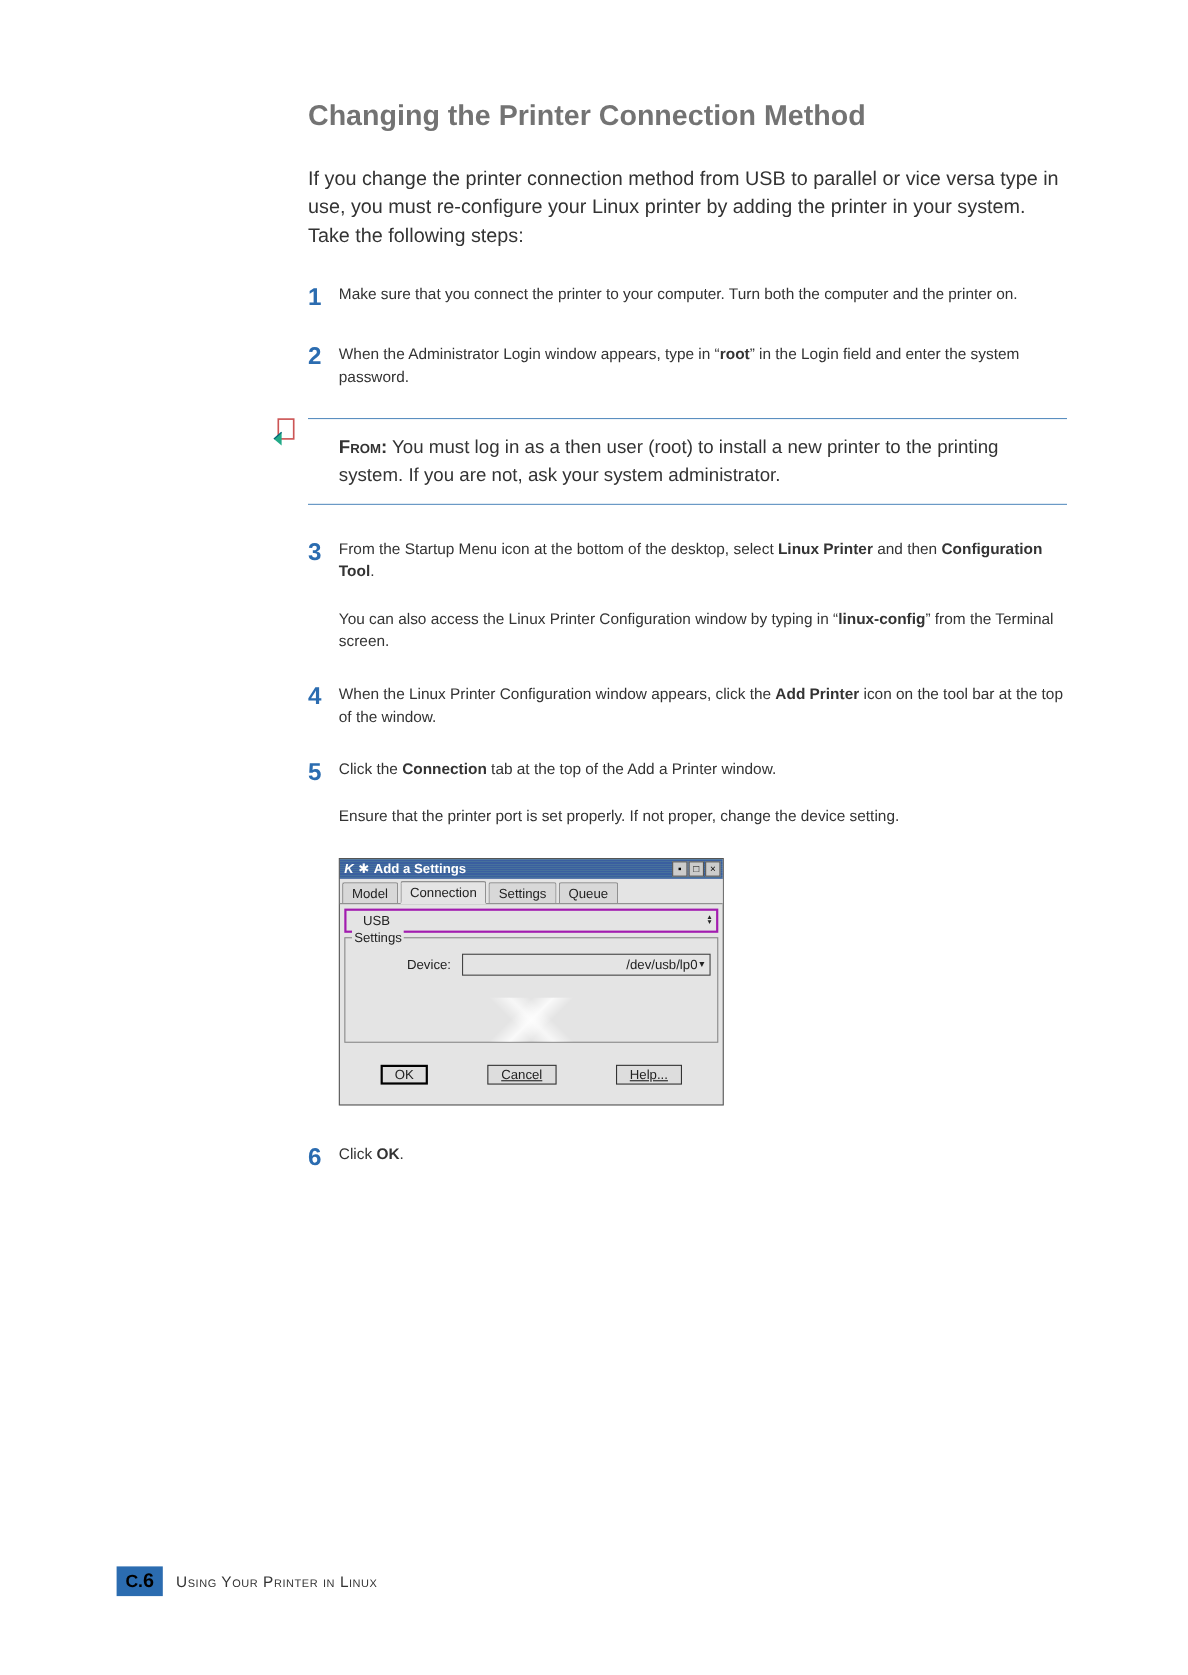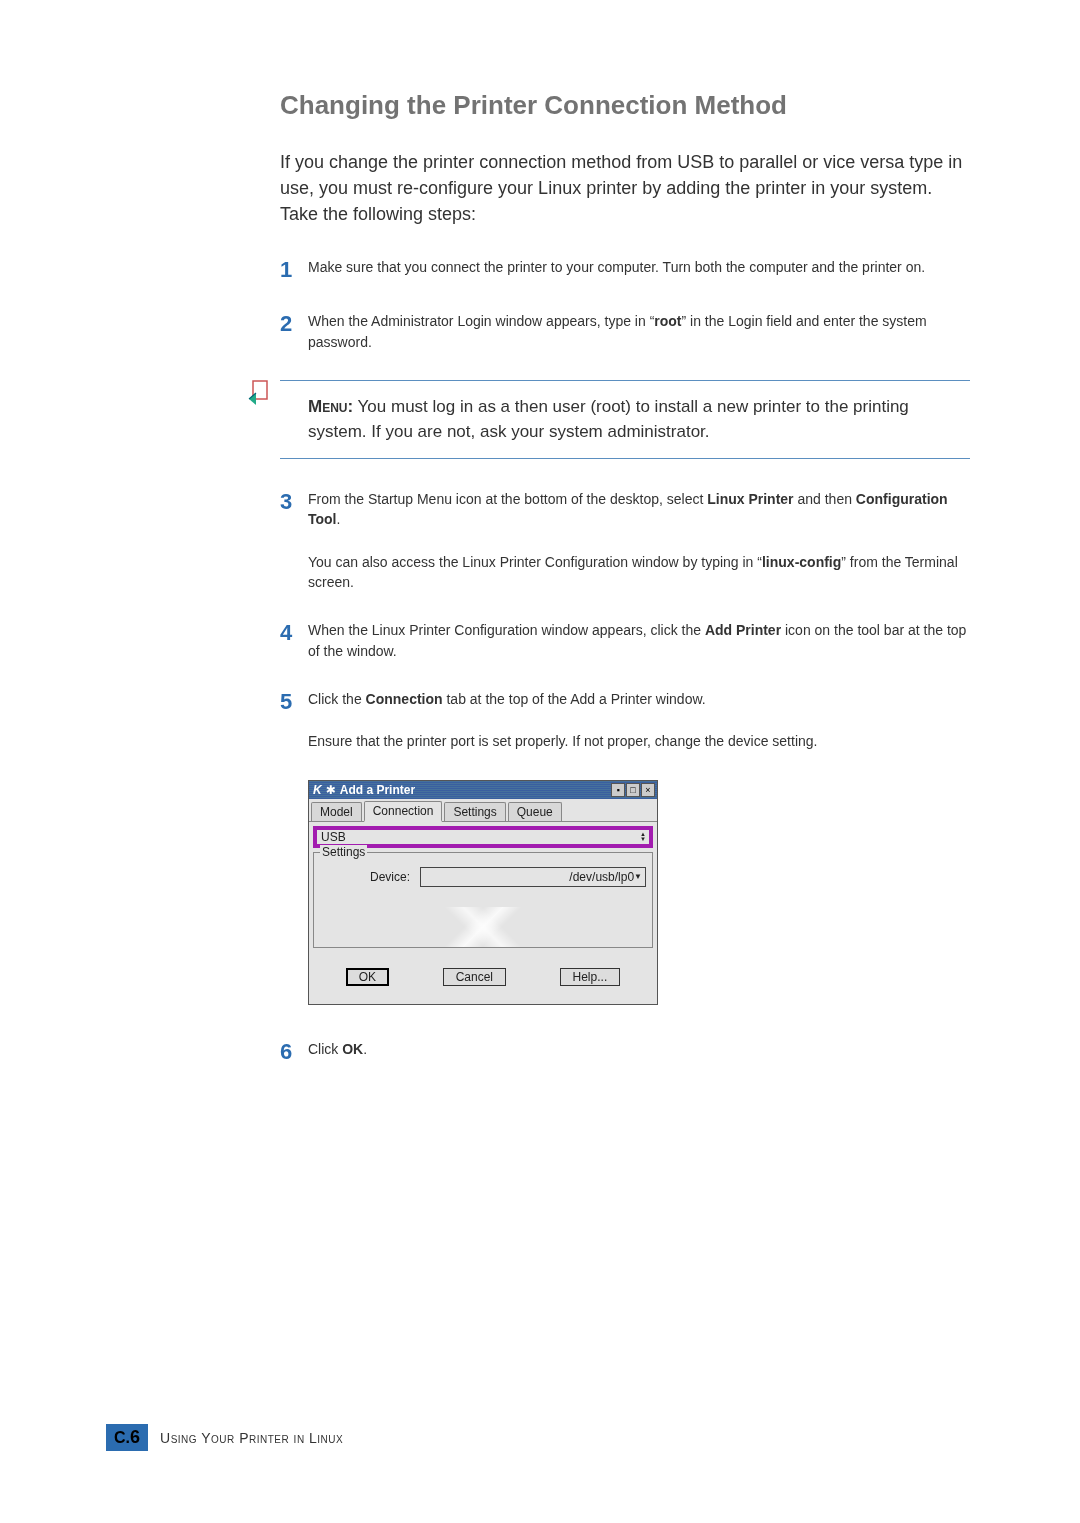--- a/index.html
+++ b/index.html
@@ -117,25 +117,25 @@
       background: #e4e4e4;
       border-bottom: 2px solid #e4e4e4;
       margin-bottom: -1px;
       font-weight: normal;
     }
     .panel {
       padding: 4px;
       border-top: none;
     }
     .port-sel {
-      border: 4px solid #a21caf;
+      border: 2px solid #a21caf;
       background: #e4e4e4;
       height: 22px;
       display: flex; align-items: center; justify-content: space-between;
-      padding: 0 3px 0 4px;
+      padding: 0 3px 0 15px;
       margin-bottom: 4px;
     }
     .spin { display: flex; flex-direction: column; font-size: 6px; line-height: 5px; }
     .fieldset {
       border: 1px solid #888;
       padding: 6px 6px 60px 6px;
       position: relative;
     }
     .legend {
       position: relative;
@@ -169,20 +169,21 @@
     .dlg-buttons {
       display: flex;
       justify-content: space-around;
       padding: 16px 10px 18px 10px;
     }
     .dbtn {
       border: 1px solid #333;
       background: #ddd;
       padding: 1px 12px;
       font-size: 12px;
+      text-decoration: underline;
       cursor: pointer;
     }
     .dbtn.ok { border: 2px solid #000; padding: 0 11px; text-decoration: none; }
 
     .footer {
       position: absolute;
       bottom: 72px;
       left: 106px;
       display: flex;
       align-items: center;
@@ -223,21 +224,21 @@
       <p><span>When the Administrator Login window appears, type in “</span><span class="bold">root</span><span>” in the Login field and enter the system password.</span></p>
     </div>
   </div>
 
   <div class="note-block">
     <svg class="note-icon" viewBox="0 0 30 30">
       <rect x="9" y="4" width="14" height="18" fill="#fff" stroke="#c55" stroke-width="1.5"></rect>
       <path d="M5 22 L12 16 L12 28 Z" fill="#2a8"></path>
       <path d="M5 22 L12 16" stroke="#067" stroke-width="1.2"></path>
     </svg>
-    <span class="note-label">Menu:</span><span> You must log in as a then user (root) to install a new printer to the printing system. If you are not, ask your system administrator.</span>
+    <span class="note-label">From:</span><span> You must log in as a then user (root) to install a new printer to the printing system. If you are not, ask your system administrator.</span>
   </div>
 
   <div class="step">
     <div class="step-num">3</div>
     <div class="step-body">
       <p><span>From the Startup Menu icon at the bottom of the desktop, select </span><span class="bold">Linux Printer</span><span> and then </span><span class="bold">Configuration Tool</span><span>.</span></p>
       <p><span>You can also access the Linux Printer Configuration window by typing in “</span><span class="bold">linux-config</span><span>” from the Terminal screen.</span></p>
     </div>
   </div>
 
@@ -255,21 +256,21 @@
       <p>Ensure that the printer port is set properly. If not proper, change the device setting.</p>
     </div>
   </div>
 
   <div class="dialog-wrap">
     <div class="dialog">
       <div class="titlebar">
         <div class="titlebar-left">
           <span style="font-weight:bold;font-style:italic;">K</span>
           <span>✱</span>
-          <span class="titlebar-title">Add a Printer</span>
+          <span class="titlebar-title">Add a Settings</span>
         </div>
         <div class="win-btns">
           <div class="win-btn">▪</div>
           <div class="win-btn">□</div>
           <div class="win-btn">×</div>
         </div>
       </div>
       <div class="tabs">
         <div class="tab">Model</div>
         <div class="tab active">Connection</div>

